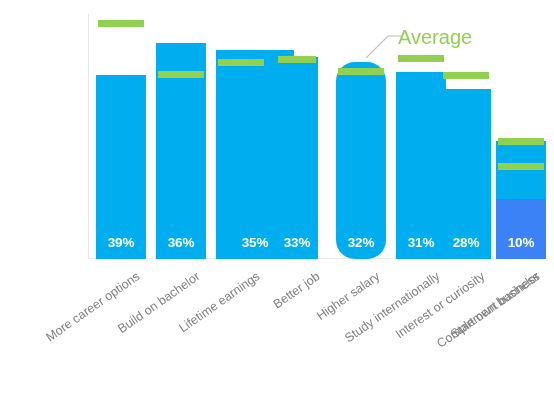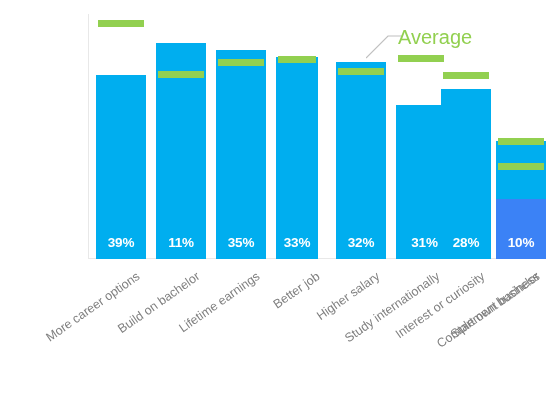--- a/index.html
+++ b/index.html
@@ -123,44 +123,44 @@
     <div class="axis-line-x"></div>
     <div id="bars-layer">
         <div class="bar-group" style="left: 96px; width: 50px; top: 0px; height: 262px;">
           <div class="bar" style="height: 184px; background: rgb(0, 174, 239);">
             <div class="bar-label">39%</div>
           </div>
           <div class="avg-marker" style="top: 20px; background: rgb(146, 208, 80);"></div>
         </div>
         <div class="bar-group" style="left: 156px; width: 50px; top: 0px; height: 262px;">
           <div class="bar" style="height: 216px; background: rgb(0, 174, 239);">
-            <div class="bar-label">11%</div>
+            <div class="bar-label">36%</div>
           </div>
           <div class="avg-marker" style="top: 71px; background: rgb(146, 208, 80);"></div>
         </div>
         <div class="bar-group" style="left: 216px; width: 50px; top: 0px; height: 262px;">
-          <div class="bar" style="height: 209px; background: rgb(0, 174, 239);">
+          <div class="bar" style="height: 209px; background: rgb(0, 174, 239); padding-left: 28px;">
             <div class="bar-label">35%</div>
           </div>
           <div class="avg-marker" style="top: 59px; background: rgb(146, 208, 80);"></div>
         </div>
         <div class="bar-group" style="left: 276px; width: 42px; top: 0px; height: 262px;">
           <div class="bar" style="height: 202px; background: rgb(0, 174, 239);">
             <div class="bar-label">33%</div>
           </div>
           <div class="avg-marker" style="top: 56px; background: rgb(146, 208, 80);"></div>
         </div>
         <div class="bar-group" style="left: 336px; width: 50px; top: 0px; height: 262px;">
-          <div class="bar" style="height: 197px; background: rgb(0, 174, 239);">
+          <div class="bar" style="height: 197px; background: rgb(0, 174, 239); border-radius: 19px;">
             <div class="bar-label">32%</div>
           </div>
           <div class="avg-marker" style="top: 68px; background: rgb(146, 208, 80);"></div>
         </div>
         <div class="bar-group" style="left: 396px; width: 50px; top: 0px; height: 262px;">
-          <div class="bar" style="height: 154px; background: rgb(0, 174, 239); padding-left: 7px;">
+          <div class="bar" style="height: 187px; background: rgb(0, 174, 239);">
             <div class="bar-label">31%</div>
           </div>
           <div class="avg-marker" style="top: 55px; background: rgb(146, 208, 80);"></div>
         </div>
         <div class="bar-group" style="left: 441px; width: 50px; top: 0px; height: 262px;">
           <div class="bar" style="height: 170px; background: rgb(0, 174, 239); margin-top: 40px;">
             <div class="bar-label">28%</div>
           </div>
           <div class="avg-marker" style="top: 72px; background: rgb(146, 208, 80);"></div>
         </div>

